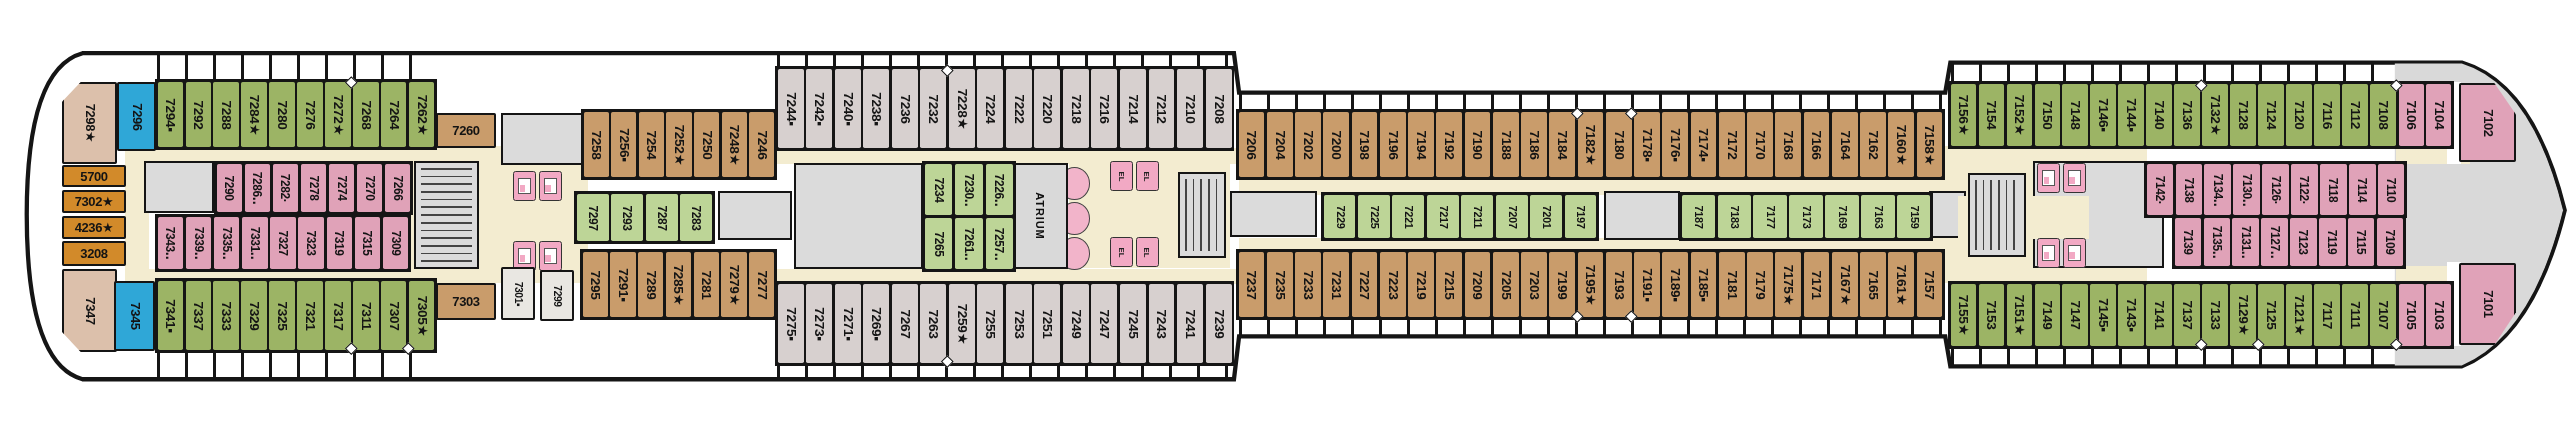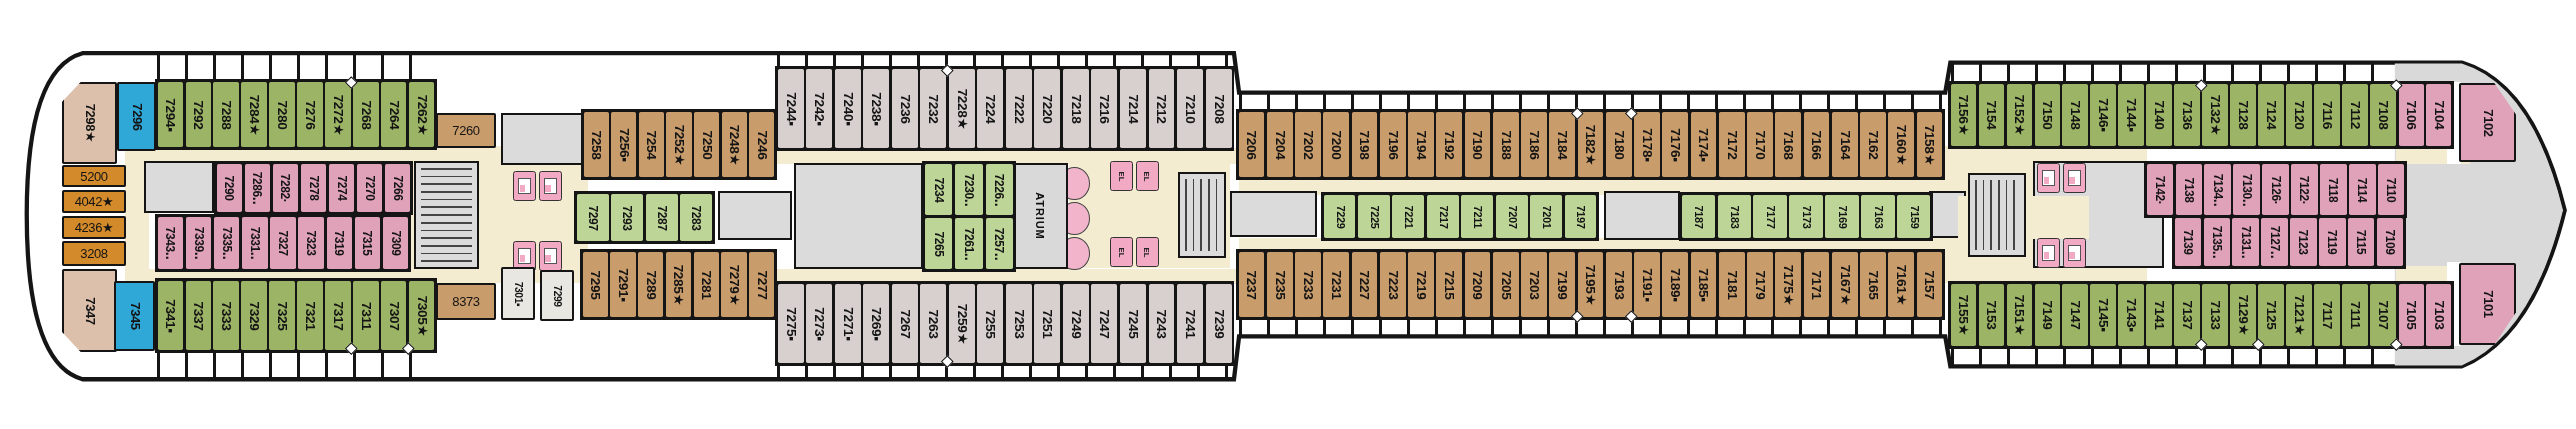--- a/index.html
+++ b/index.html
@@ -10,21 +10,21 @@
   .room{position:absolute;background:#dbdbdb;border:2.6px solid #151515;box-sizing:border-box;}
   .tick{position:absolute;}
   .stairs{position:absolute;background:#dbdbdb;border:2.6px solid #151515;box-sizing:border-box;}
   .treads{position:absolute;left:5.2px;top:5.2px;right:5.2px;bottom:5.2px;}
   .cab-row{position:absolute;background:#151515;display:flex;gap:2.6px;padding:2.6px;box-sizing:border-box;}
   .cabin{flex:1;position:relative;border-radius:1.7px;}
   .lbl{position:absolute;left:50%;top:50%;transform:translate(-50%,-50%) rotate(90deg);
        font-weight:bold;white-space:nowrap;color:#141414;letter-spacing:-0.4px;line-height:1;}
   .single{position:absolute;border:2.6px solid #151515;box-sizing:border-box;border-radius:1.7px;}
   .hlbl{position:absolute;left:0;top:0;right:0;bottom:0;display:flex;align-items:center;justify-content:center;
-        font-weight:normal;color:#141414;letter-spacing:-0.4px;}
+        font-weight:bold;color:#141414;letter-spacing:-0.4px;}
   .elv-group{position:absolute;display:flex;gap:2.6px;}
   .elv{width:23px;height:30px;background:#f2a9c4;border:1.7px solid #333;border-radius:2.6px;
        position:relative;box-sizing:border-box;display:flex;align-items:center;justify-content:center;}
   .elv .door{width:11px;height:14.6px;background:#fff;border:0.9px solid #555;position:relative;}
   .elv .door::after{content:"";position:absolute;left:0.9px;bottom:0.9px;width:5.2px;height:7.7px;background:#f2a9c4;}
   .elv .eltxt{transform:rotate(90deg);font-size:7.7px;font-weight:bold;color:#222;}
   .scallop{position:absolute;width:31px;height:33px;background:#f2b4ca;border:1.7px solid #444;
            border-radius:50%;box-sizing:border-box;}
   #atrium{position:absolute;left:1011px;top:163px;width:57px;height:106px;background:#d9d9d9;
           border:2.6px solid #151515;box-sizing:border-box;}
@@ -814,36 +814,36 @@
     <div class="single" style="left: 62px; top: 269px; width: 55px; height: 83px; background: rgb(220, 192, 171); clip-path: polygon(0px 0px, 100% 0px, 100% 100%, 34% 100%, 0px 76%);">
       <span class="lbl" style="font-size: 13px;">7347</span>
     </div>
     <div class="single" style="left: 117px; top: 82px; width: 39px; height: 69px; background: rgb(47, 167, 215);">
       <span class="lbl" style="font-size: 13px;">7296</span>
     </div>
     <div class="single" style="left: 114px; top: 281px; width: 41px; height: 70px; background: rgb(47, 167, 215);">
       <span class="lbl" style="font-size: 13px;">7345</span>
     </div>
     <div class="single" style="left: 62px; top: 165px; width: 64px; height: 22px; background: rgb(210, 138, 42);">
-      <span class="hlbl" style="font-size: 13px;">5200</span>
+      <span class="hlbl" style="font-size: 13px;">5700</span>
     </div>
     <div class="single" style="left: 62px; top: 190px; width: 64px; height: 23px; background: rgb(210, 138, 42);">
-      <span class="hlbl" style="font-size: 13px;">4042★</span>
+      <span class="hlbl" style="font-size: 13px;">7302★</span>
     </div>
     <div class="single" style="left: 62px; top: 216px; width: 64px; height: 23px; background: rgb(210, 138, 42);">
       <span class="hlbl" style="font-size: 13px;">4236★</span>
     </div>
     <div class="single" style="left: 62px; top: 241px; width: 64px; height: 25px; background: rgb(210, 138, 42);">
       <span class="hlbl" style="font-size: 13px;">3208</span>
     </div>
     <div class="single" style="left: 436px; top: 113px; width: 60px; height: 35px; background: rgb(201, 156, 107);">
       <span class="hlbl" style="font-size: 13px;">7260</span>
     </div>
     <div class="single" style="left: 436px; top: 283px; width: 60px; height: 37px; background: rgb(201, 156, 107);">
-      <span class="hlbl" style="font-size: 13px;">8373</span>
+      <span class="hlbl" style="font-size: 13px;">7303</span>
     </div>
     <div class="single" style="left: 501px; top: 267px; width: 34px; height: 53px; background: rgb(233, 231, 226);">
       <span class="lbl" style="font-size: 10.3px;">7301▪</span>
     </div>
     <div class="single" style="left: 540px; top: 270px; width: 34px; height: 51px; background: rgb(233, 231, 226);">
       <span class="lbl" style="font-size: 10.3px;">7299</span>
     </div>
     <div class="single" style="left: 2459px; top: 83px; width: 57px; height: 79px; background: rgb(224, 162, 184); clip-path: polygon(0px 0px, 62% 0px, 100% 40%, 100% 100%, 0px 100%);">
       <span class="lbl" style="font-size: 13px;">7102</span>
     </div>

